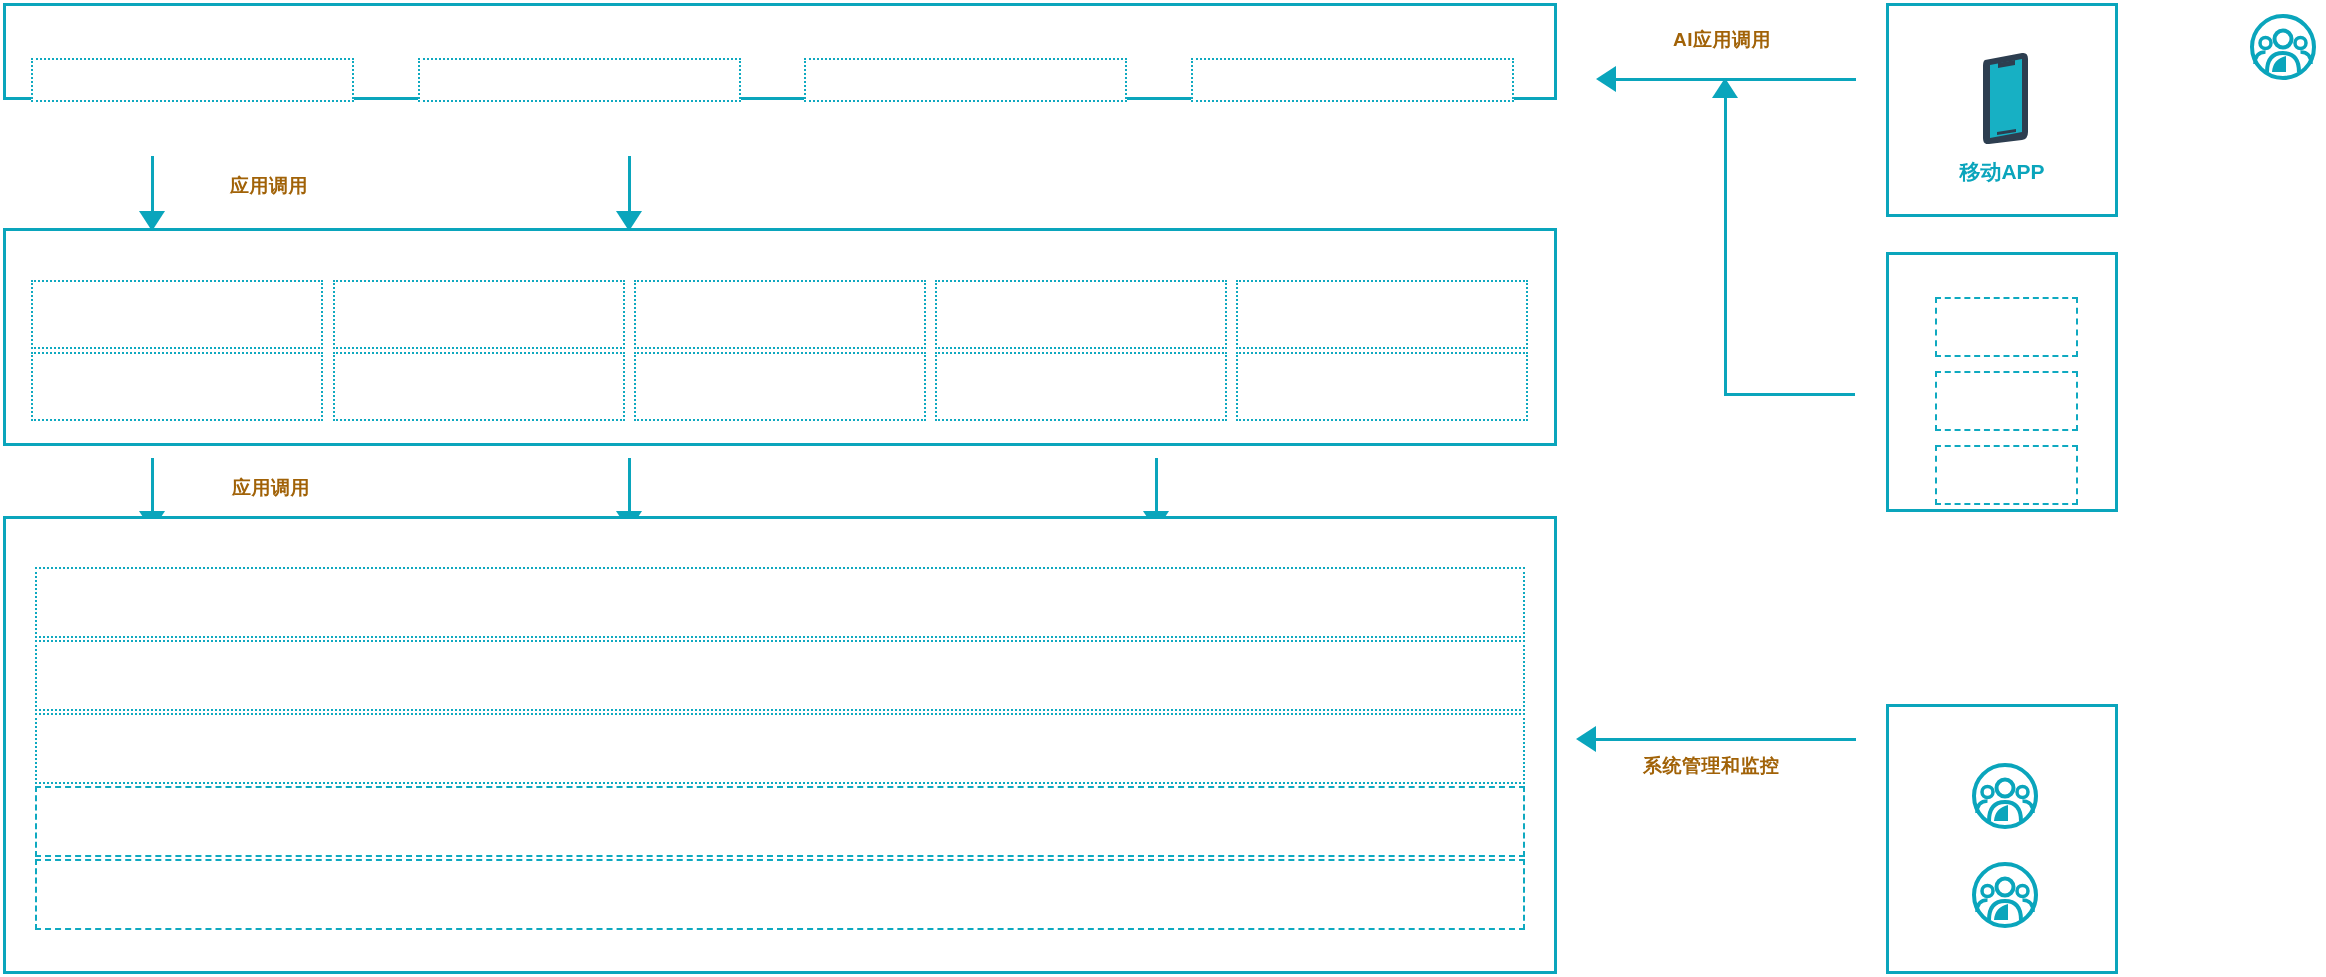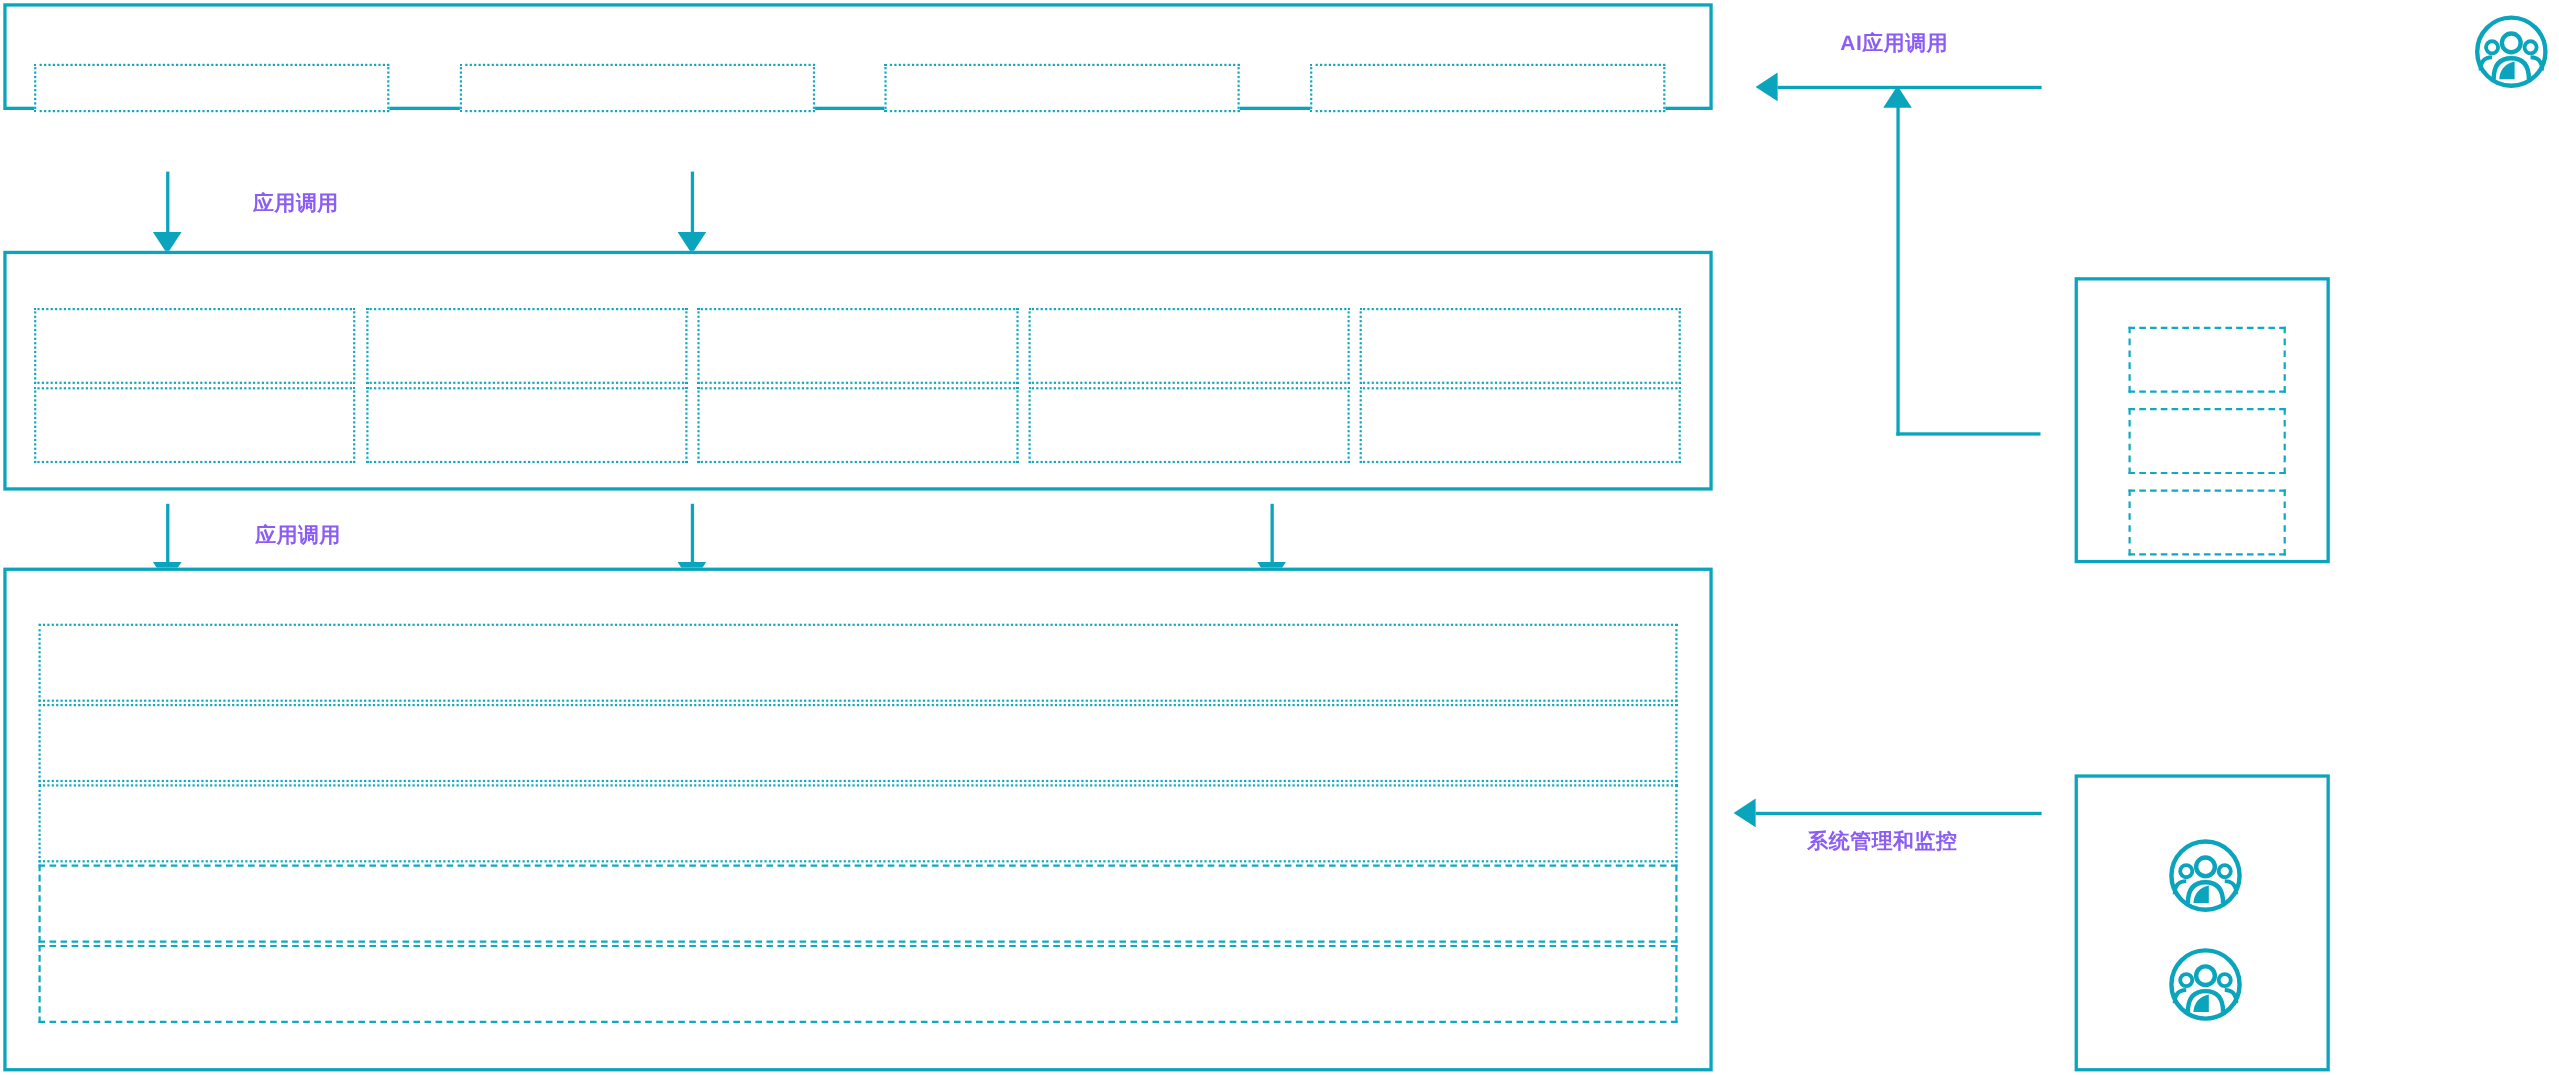--- a/index.html
+++ b/index.html
@@ -19,21 +19,21 @@
   .dbox{
     position:absolute;
     border:2px dotted #0FA9C0;
     background:#ffffff;
     box-sizing:border-box;
   }
   .dbox.dashy{border-style:dashed;}
 
   .label{
     position:absolute;
-    color:#8b5cf6;
+    color:#a16207;
     font-weight:bold;
     font-size:19px;
     line-height:1;
     white-space:nowrap;
     letter-spacing:0.5px;
   }
 
   
   .vline{
     position:absolute;
@@ -146,20 +146,37 @@
   <div class="label" style="left:1673px;top:30px;">AI应用调用</div>
 
   <div class="vline" style="left:1724px;top:97px;height:299px;"></div>
   <div class="arrow-up" style="left:1712px;top:78px;"></div>
   <div class="hline" style="left:1724px;top:393px;width:131px;"></div>
 
   <div class="hline" style="left:1596px;top:738px;width:260px;"></div>
   <div class="arrow-left" style="left:1576px;top:726px;"></div>
   <div class="label" style="left:1643px;top:756px;">系统管理和监控</div>
 
+  <div class="card" style="left:1886px;top:3px;width:232px;height:214px;">
+    <div class="icon-wrap" style="left:71px;top:38px;">
+      <svg width="90" height="100" viewBox="0 0 90 100" aria-hidden="true">
+        <g>
+
+          <path d="M25 16 L62 9 Q68 8 68 15 L68 88 Q68 95 62 96 L29 100 Q23 101 23 94 L23 22 Q23 17 25 16 Z" fill="#2D3E50"></path>
+
+          <path d="M30 21 L62 15 L62 88 L30 94 Z" fill="#17B0C4"></path>
+
+          <path d="M38 19 L55 16 L55 21 L38 24 Z" fill="#2D3E50"></path>
+
+          <path d="M37 88 L56 85 L56 88 L37 91 Z" fill="#2D3E50"></path>
+        </g>
+      </svg>
+    </div>
+    <div class="card-label" style="top:152px;">移动APP</div>
+  </div>
 
   <div class="icon-wrap" style="left:2248px;top:12px;">
     <svg width="70" height="70" viewBox="0 0 70 70" aria-hidden="true">
       <circle cx="35" cy="35" r="31" fill="none" stroke="#0AA5BC" stroke-width="4"></circle>
 
       <circle cx="35" cy="27" r="8.5" fill="none" stroke="#0AA5BC" stroke-width="4"></circle>
 
       <path d="M19 60 Q19 41 35 41 Q51 41 51 60" fill="none" stroke="#0AA5BC" stroke-width="4"></path>
 
       <circle cx="17.5" cy="31" r="5.5" fill="none" stroke="#0AA5BC" stroke-width="3.5"></circle>

